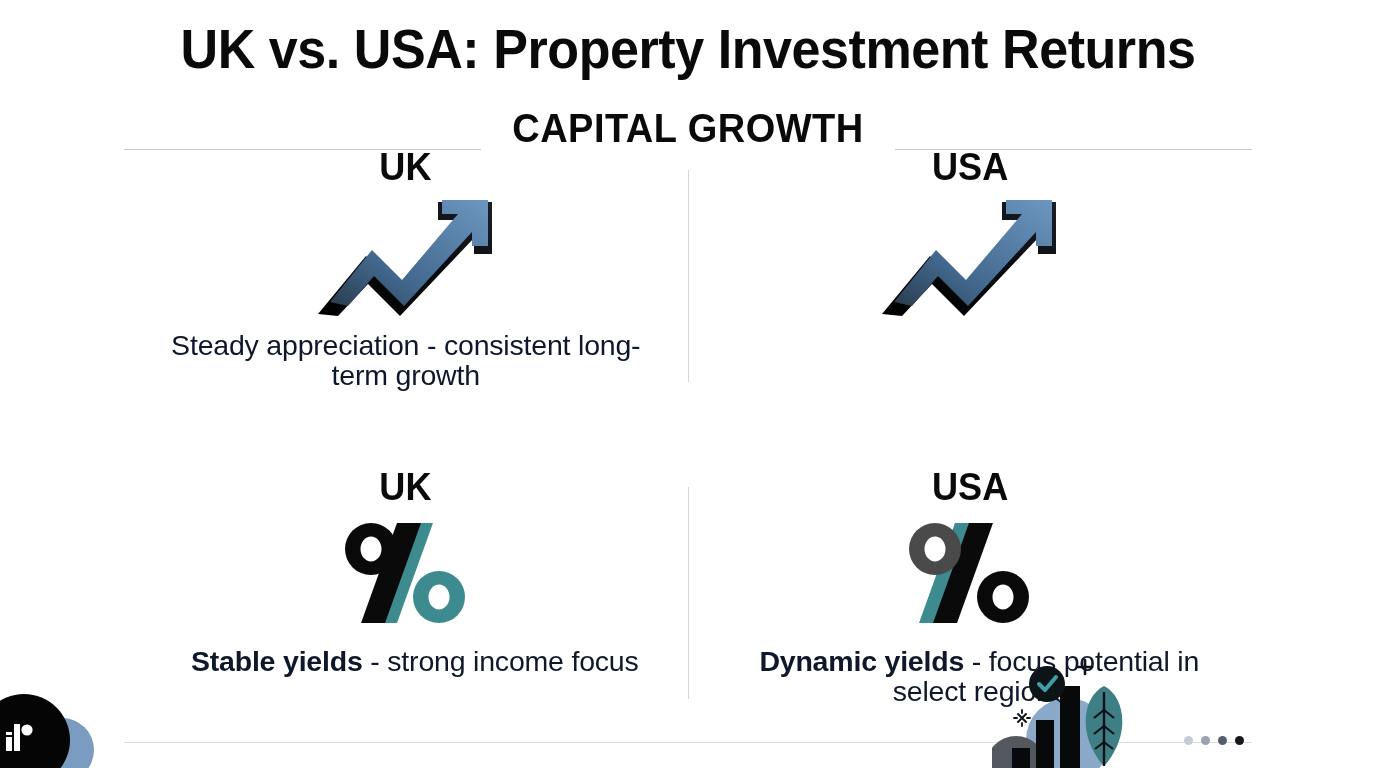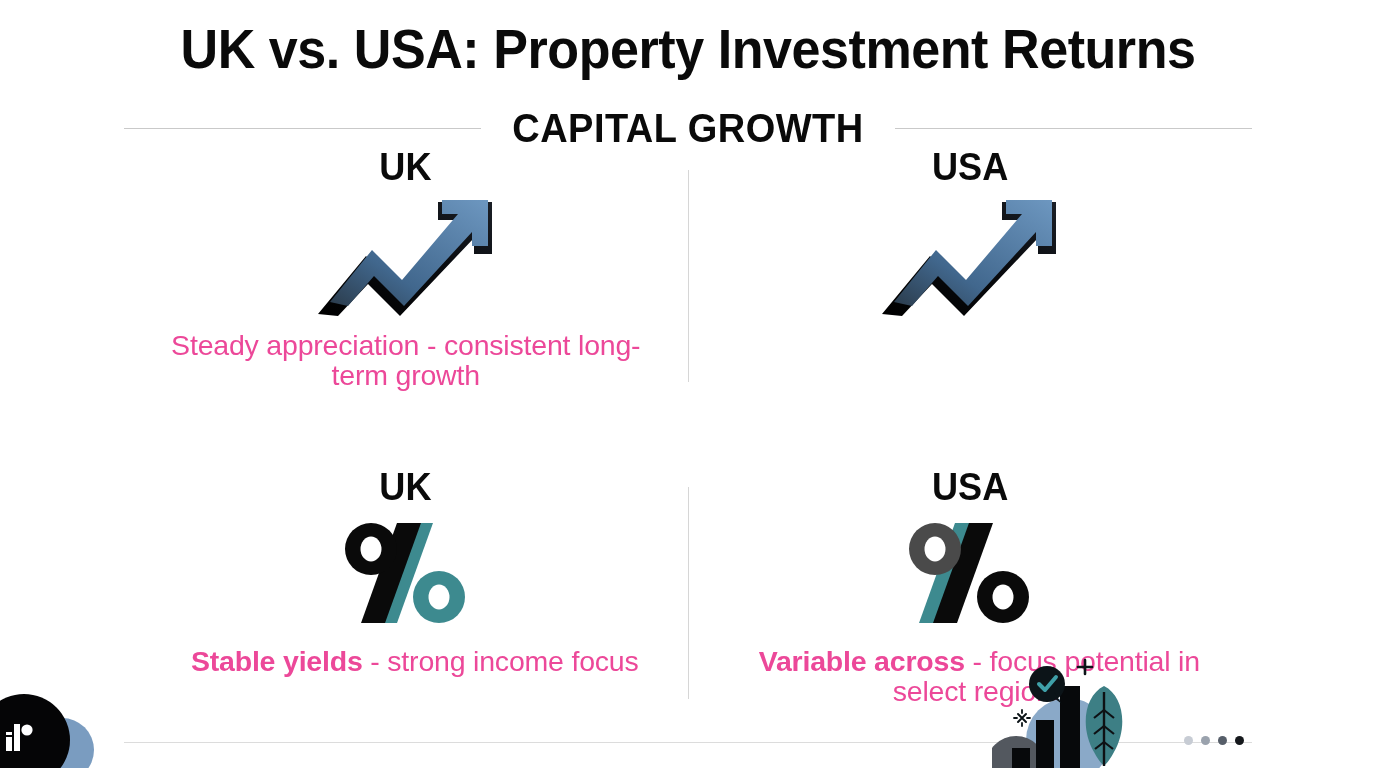--- a/index.html
+++ b/index.html
@@ -41,21 +41,21 @@
     transform: scaleX(0.93);
     white-space: nowrap;
   }
 
   
   .section-head {
     position: absolute;
     left: 124px;
     width: 1128px;
     display: flex;
-    align-items: center;
+    align-items: flex-end;
     gap: 22px;
   }
   .section-head .rule {
     flex: 1 1 auto;
     height: 1px;
     background: #c9c9c9;
   }
   .section-head .label {
     flex: 0 0 auto;
     font-family: "Liberation Sans Narrow", "Liberation Sans", sans-serif;
@@ -114,21 +114,21 @@
   }
   .icon-wrap.pct {
     height: 118px;
   }
 
   .col-caption {
     font-family: "Liberation Sans", sans-serif;
     font-size: 28.5px;
     line-height: 30px;
     text-align: center;
-    color: #ec4899;
+    color: #0f172a;
     max-width: 470px;
     margin-top: 10px;
     letter-spacing: -0.2px;
   }
   .col-caption.caption-rental { margin-top: 14px; margin-left: 18px; }
   .col-caption b { font-weight: 700; }
 
   
   .footer-rule {
     position: absolute;
@@ -291,21 +291,21 @@
           <path d="M64 4 L88 4 L52 104 L28 104 Z" fill="#0a0a0a"></path>
 
           <circle cx="30" cy="30" r="26" fill="#4a4a4a"></circle>
           <ellipse cx="30" cy="30" rx="10.5" ry="12.5" fill="#ffffff"></ellipse>
 
           <circle cx="98" cy="78" r="26" fill="#0a0a0a"></circle>
           <ellipse cx="98" cy="78" rx="10.5" ry="12.5" fill="#ffffff"></ellipse>
         </svg>
       </div>
 
-      <div class="col-caption caption-rental"><b>Variable across</b><span> - focus potential in select regions</span></div>
+      <div class="col-caption caption-rental"><b>Dynamic yields</b><span> - focus potential in select regions</span></div>
     </div>
   </div>
 
   <div class="footer-rule"></div>
 
   <div class="footer-dots">
     <i style="background:#c7ccd4"></i>
     <i style="background:#9aa2ad"></i>
     <i style="background:#565e69"></i>
     <i style="background:#15181c"></i>

